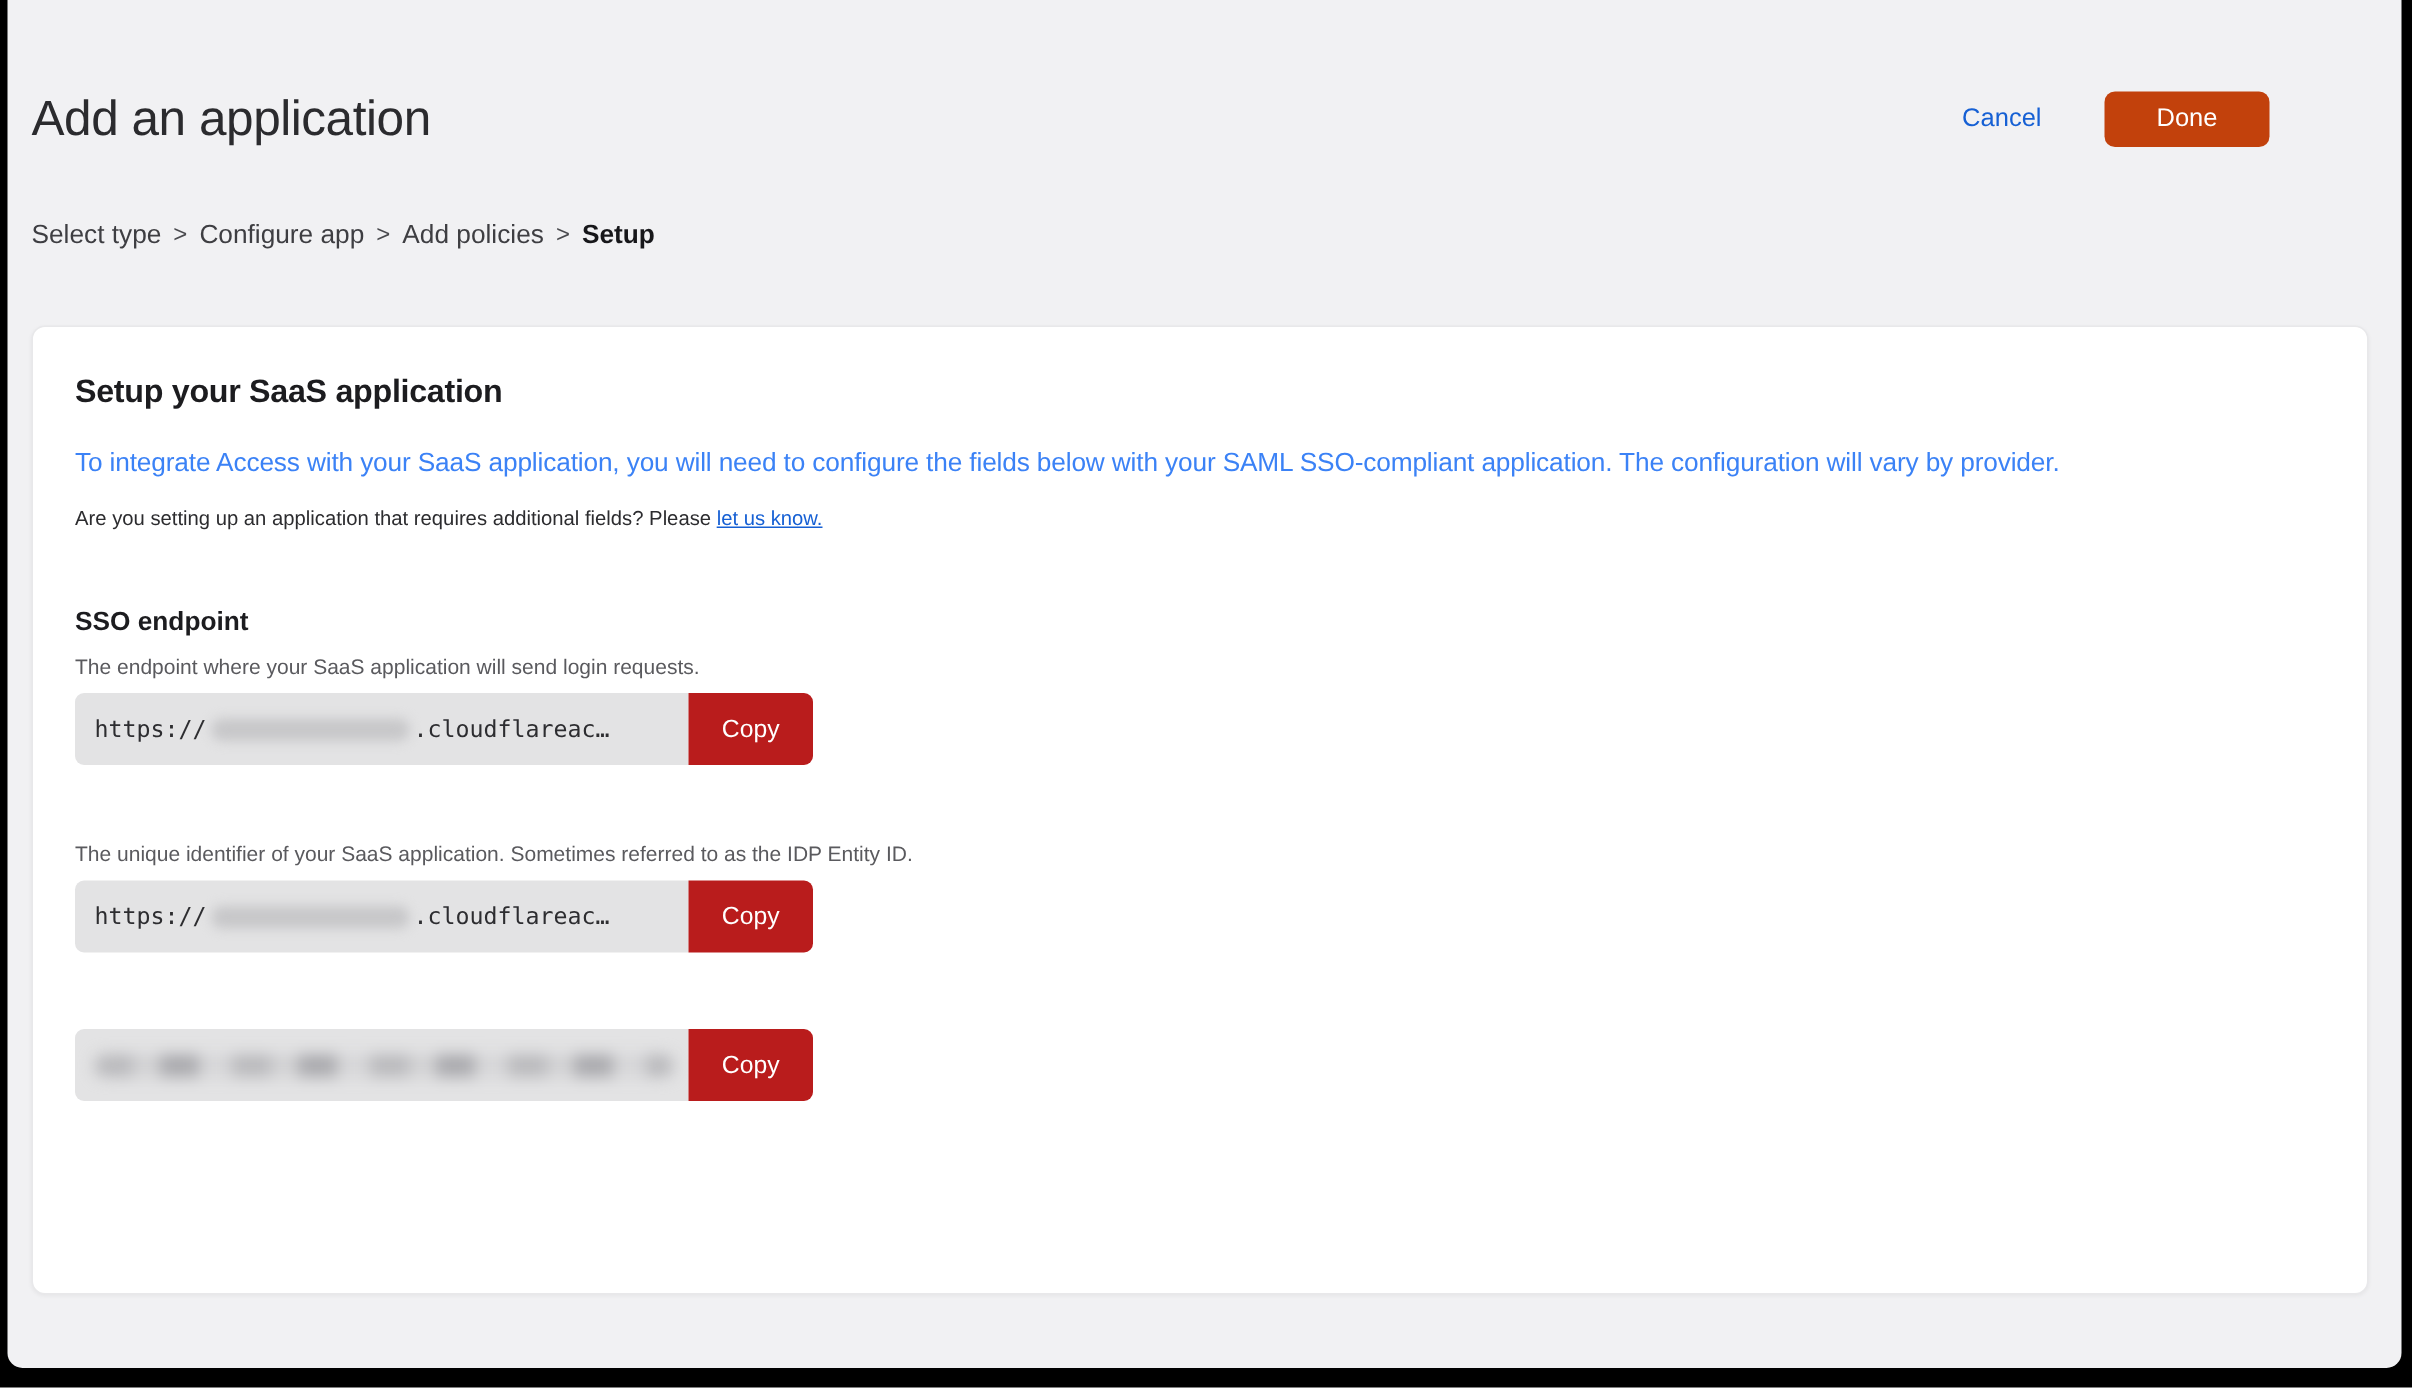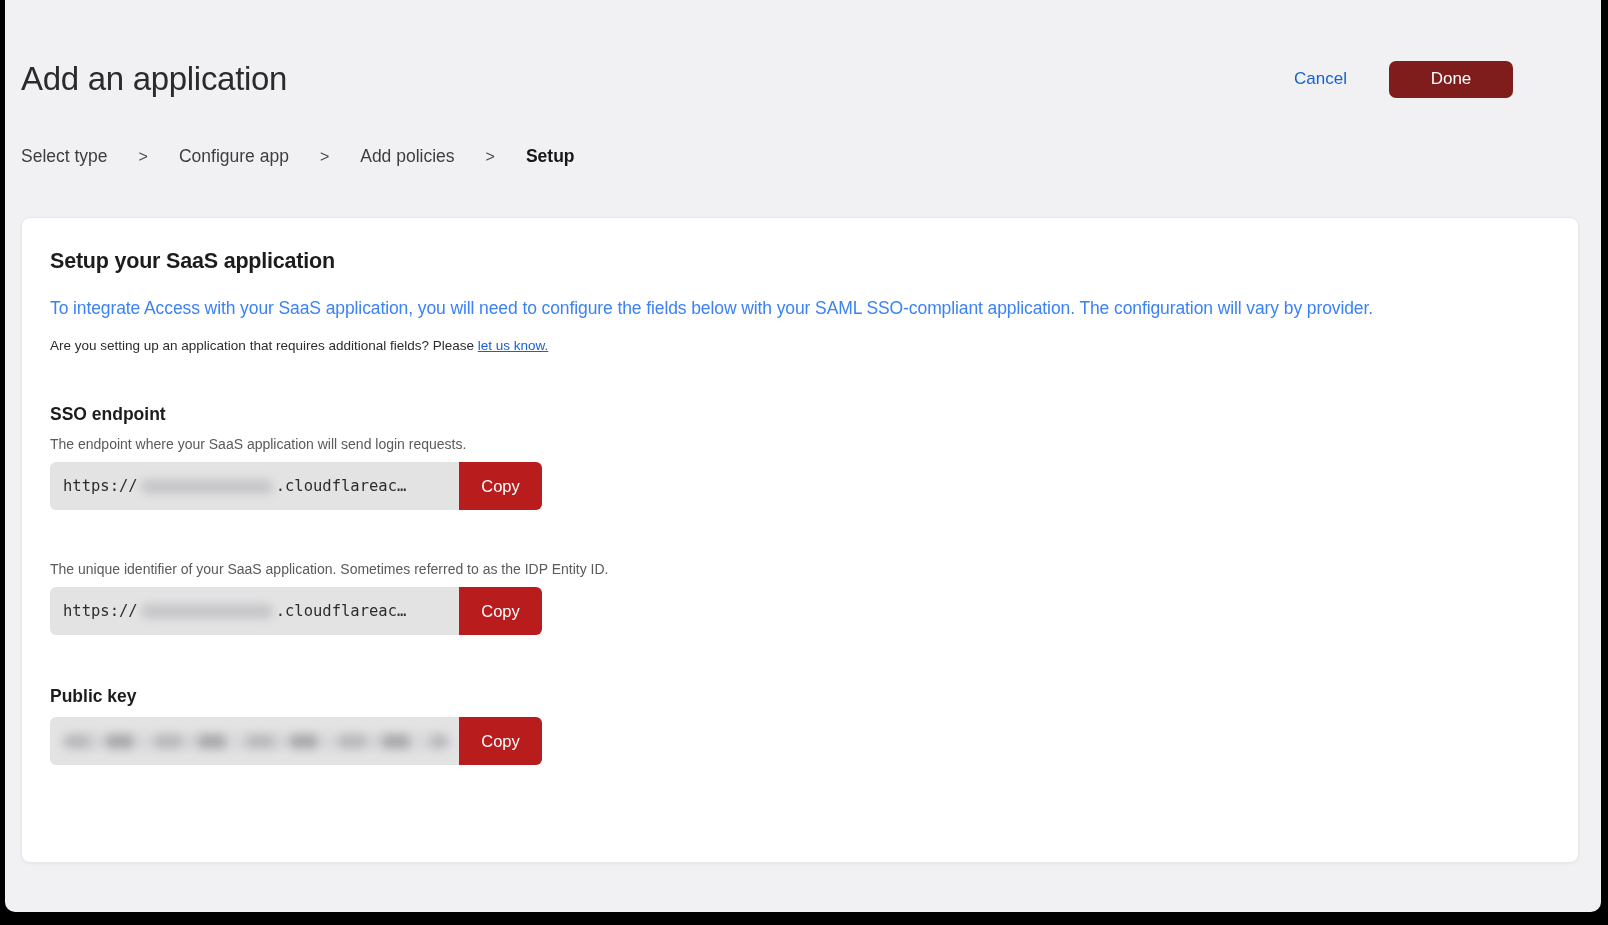--- a/index.html
+++ b/index.html
@@ -34,36 +34,36 @@
   }
   .header-actions { display:flex; align-items:center; gap:42px; padding-right:66px; }
   .cancel-link {
     font-size:17px;
     color:#1660d4;
     cursor:pointer;
     background:none; border:none;
     font-family:inherit;
   }
   .done-button {
-    background:#7f1d1d;
+    background:#c2410c;
     color:#fff;
     border:none;
     font-family:inherit;
     font-size:17px;
-    width:124px;
+    width:110px;
     height:37px;
     border-radius:7px;
     cursor:pointer;
   }
   
   .breadcrumb {
     margin-top:48px;
     display:flex;
     align-items:center;
-    gap:31px;
+    gap:8px;
     font-size:17.5px;
     color:#3e3e42;
   }
   .crumb { cursor:pointer; }
   .crumb-sep { color:#4a4a4e; font-size:16px; }
   .crumb.active { font-weight:700; color:#17171a; }
   
   .card {
     margin-top:50px;
     background:#ffffff;
@@ -205,21 +205,20 @@
         <div class="copy-value">
             <span>https://</span>
             <span class="redacted-chunk"></span>
             <span>.cloudflareac…</span>
           </div>
         <button class="copy-button">Copy</button>
       </div>
     </div>
 
     <div class="field-section">
-      <h3 class="section-label">Public key</h3>
       <div class="copy-row">
         <div class="copy-value">
             <span class="redacted-full"></span>
           </div>
         <button class="copy-button">Copy</button>
       </div>
     </div>
   </section>
 
 </div>

